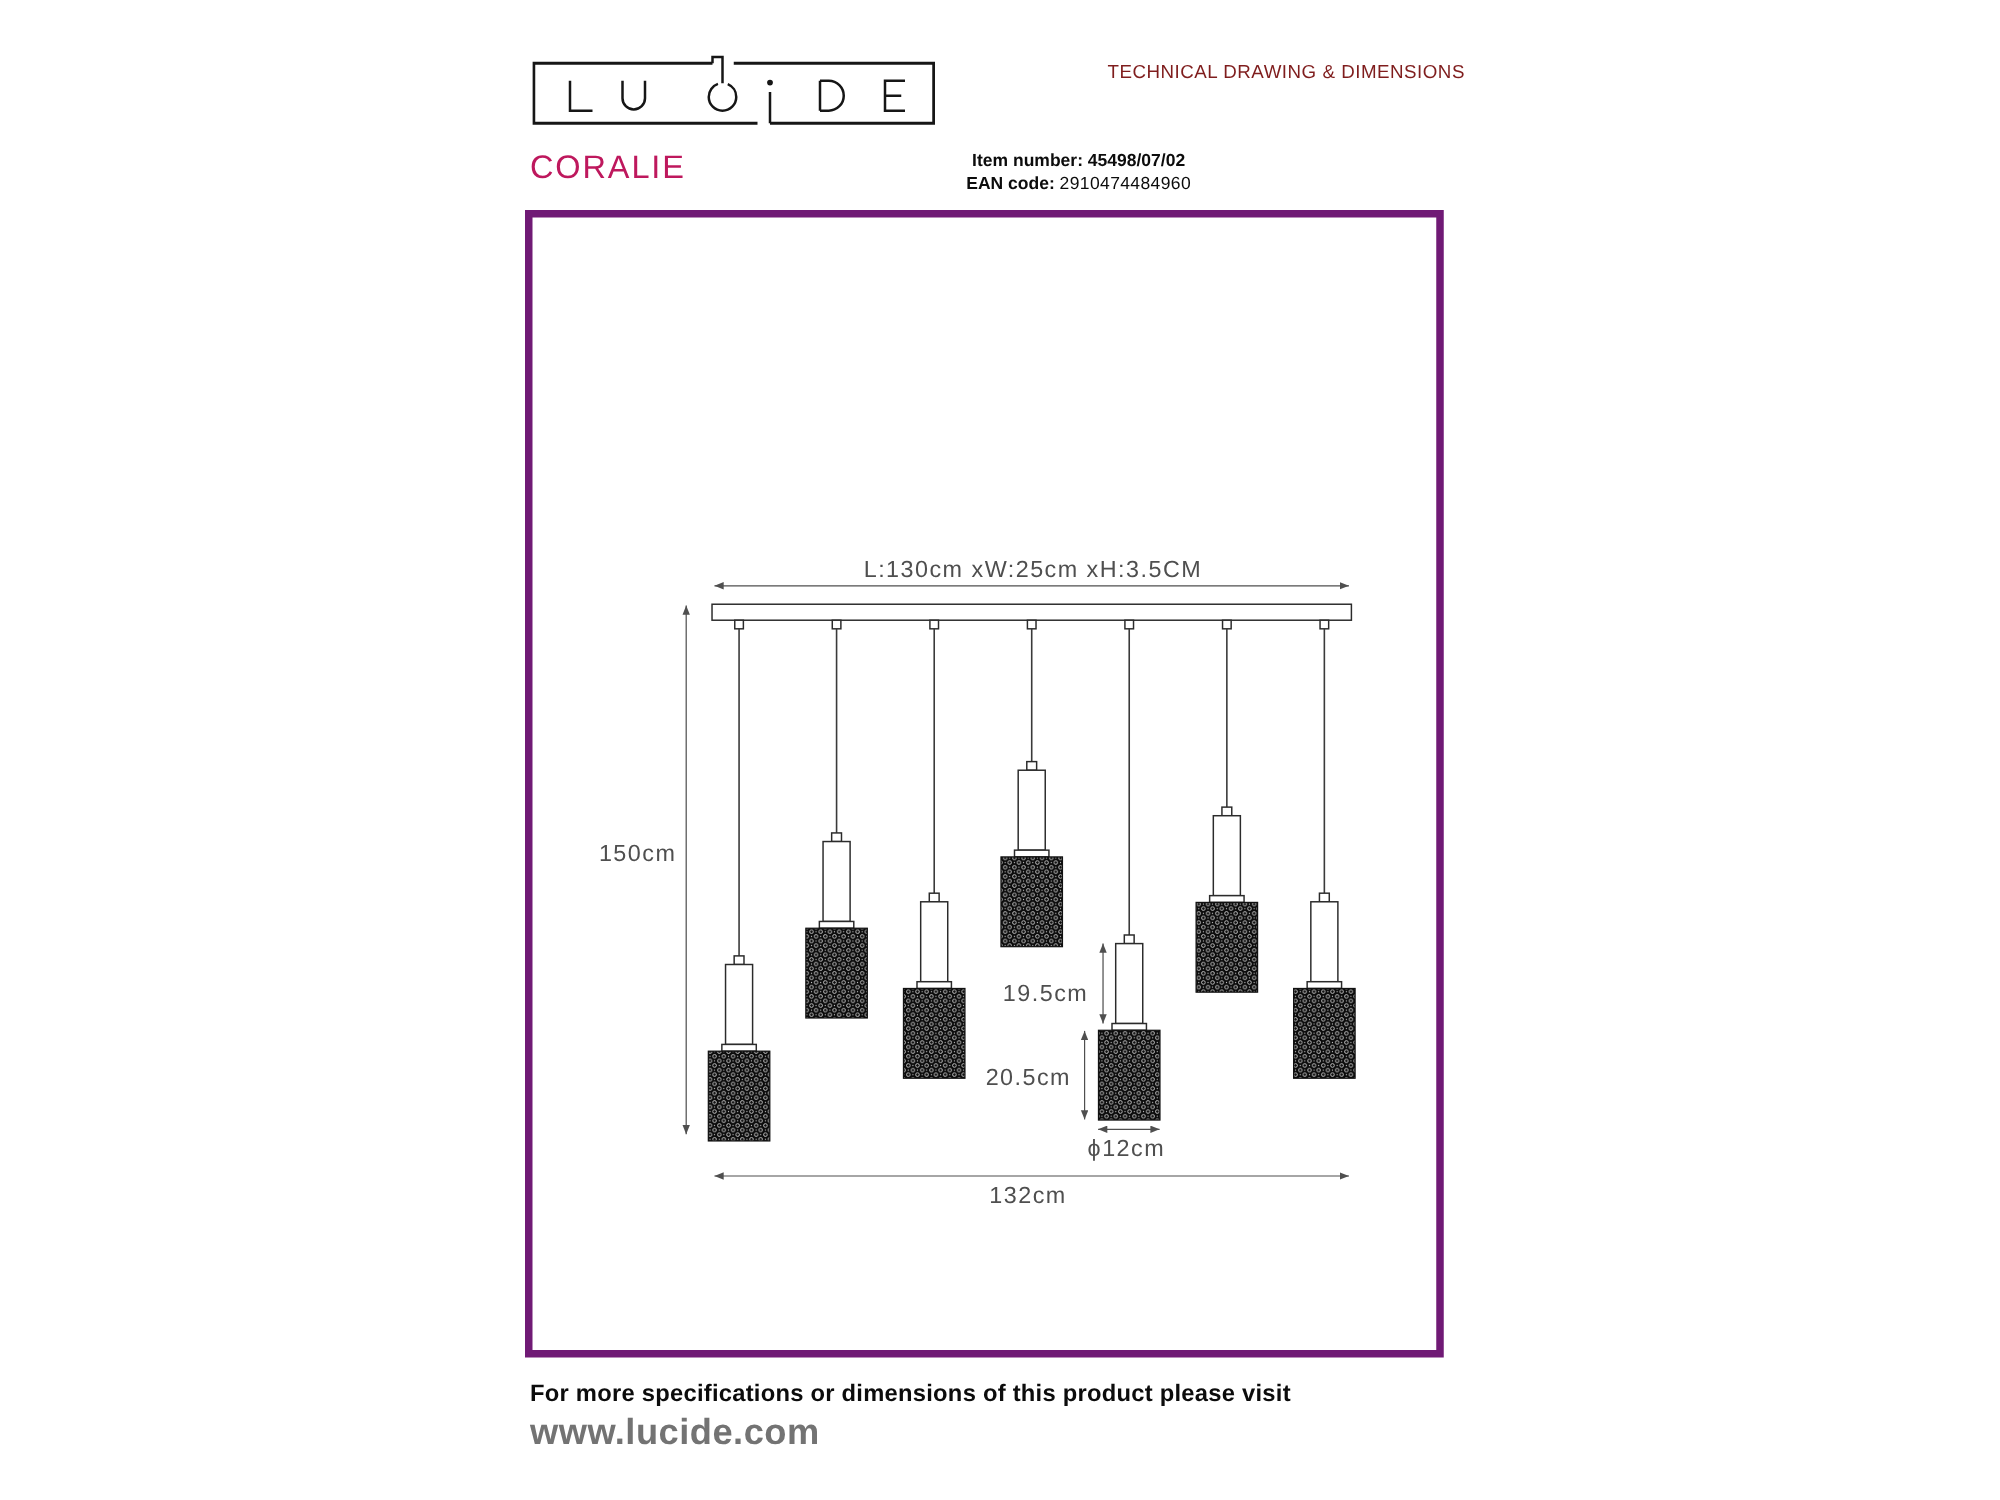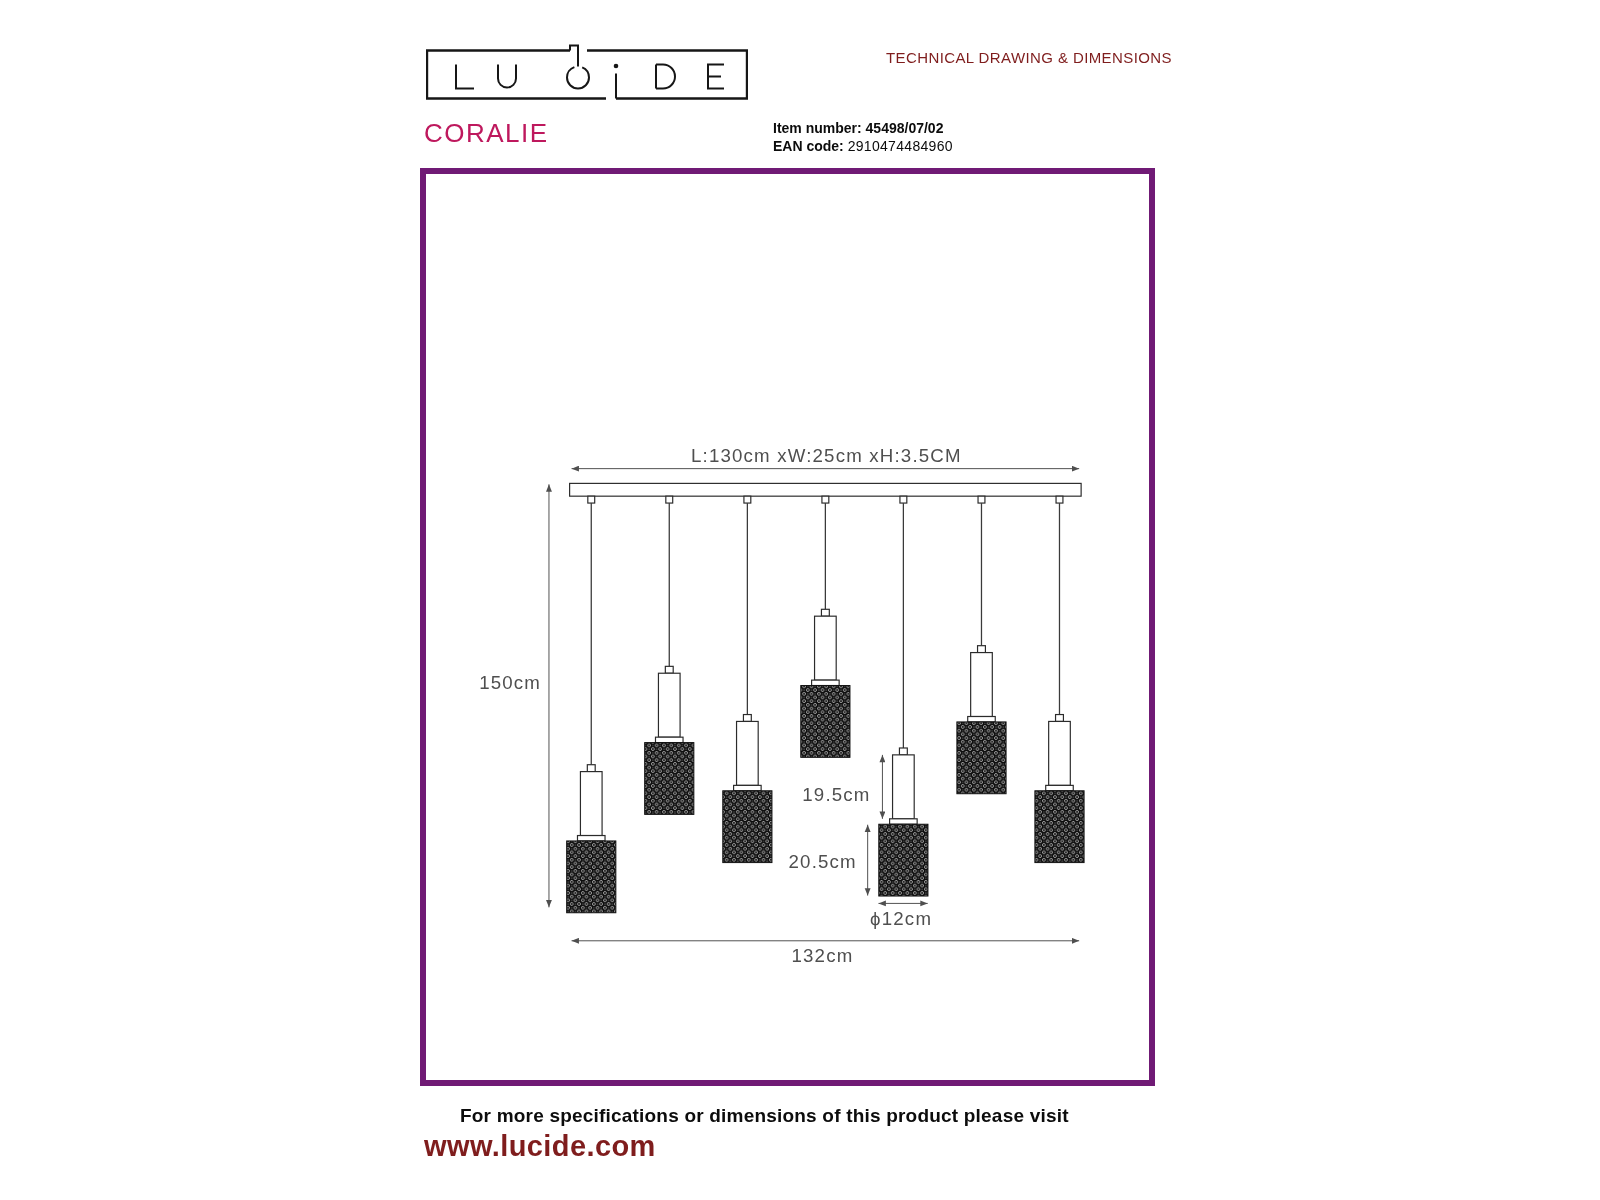--- a/index.html
+++ b/index.html
@@ -1,28 +1,28 @@
 <!DOCTYPE html>
 <html><head>
 <meta charset="utf-8">
 <style>
   html,body{margin:0;padding:0;background:#ffffff;}
   .page{position:relative;width:1600px;height:1200px;background:#fff;overflow:hidden;
         font-family:"Liberation Sans","DejaVu Sans",sans-serif;color:#111;}
   .abs{position:absolute;}
   .doc-title{left:886px;top:49px;font-size:15px;letter-spacing:.4px;color:#7f1d1d;}
   .product-name{left:424px;top:118px;font-size:26px;font-weight:normal;letter-spacing:1.5px;color:#be185d;}
-  .meta{left:773px;top:119px;font-size:14px;line-height:18px;color:#0c0c0c;}
+  .meta{left:773px;top:119px;font-size:14px;line-height:18px;color:#0c0c0c;text-align:center;}
   .meta .lbl{font-weight:bold;}
   .meta .val-bold{font-weight:bold;}
   .meta .val{font-weight:normal;letter-spacing:.3px;}
   .drawing-box{left:420px;top:168px;width:735px;height:918px;border:6px solid #701a75;box-sizing:border-box;}
   .drawing-box svg{position:absolute;left:0;top:0;width:100%;height:100%;}
-  .footer-note{left:424px;top:1105px;font-size:19px;font-weight:bold;letter-spacing:.2px;color:#0c0c0c;margin-left:36px;}
-  .website{left:424px;top:1130px;font-size:29px;font-weight:bold;letter-spacing:.4px;color:#7f1d1d;}
+  .footer-note{left:424px;top:1105px;font-size:19px;font-weight:bold;letter-spacing:.2px;color:#0c0c0c;}
+  .website{left:424px;top:1130px;font-size:29px;font-weight:bold;letter-spacing:.4px;color:#737373;}
   
   .ln{fill:#ffffff;stroke:#2b2b2b;stroke-width:1.2;}
   .cord{stroke:#3a3a3a;stroke-width:1.3;}
   .dim{stroke:#4f4f4f;stroke-width:1;}
   .dimtxt{fill:#4f4f4f;font-family:"Liberation Sans","DejaVu Sans",sans-serif;
           font-size:19px;letter-spacing:1.2px;}
   .logo-stroke{fill:none;stroke:#161616;}
 </style>
 </head>
 <body>

